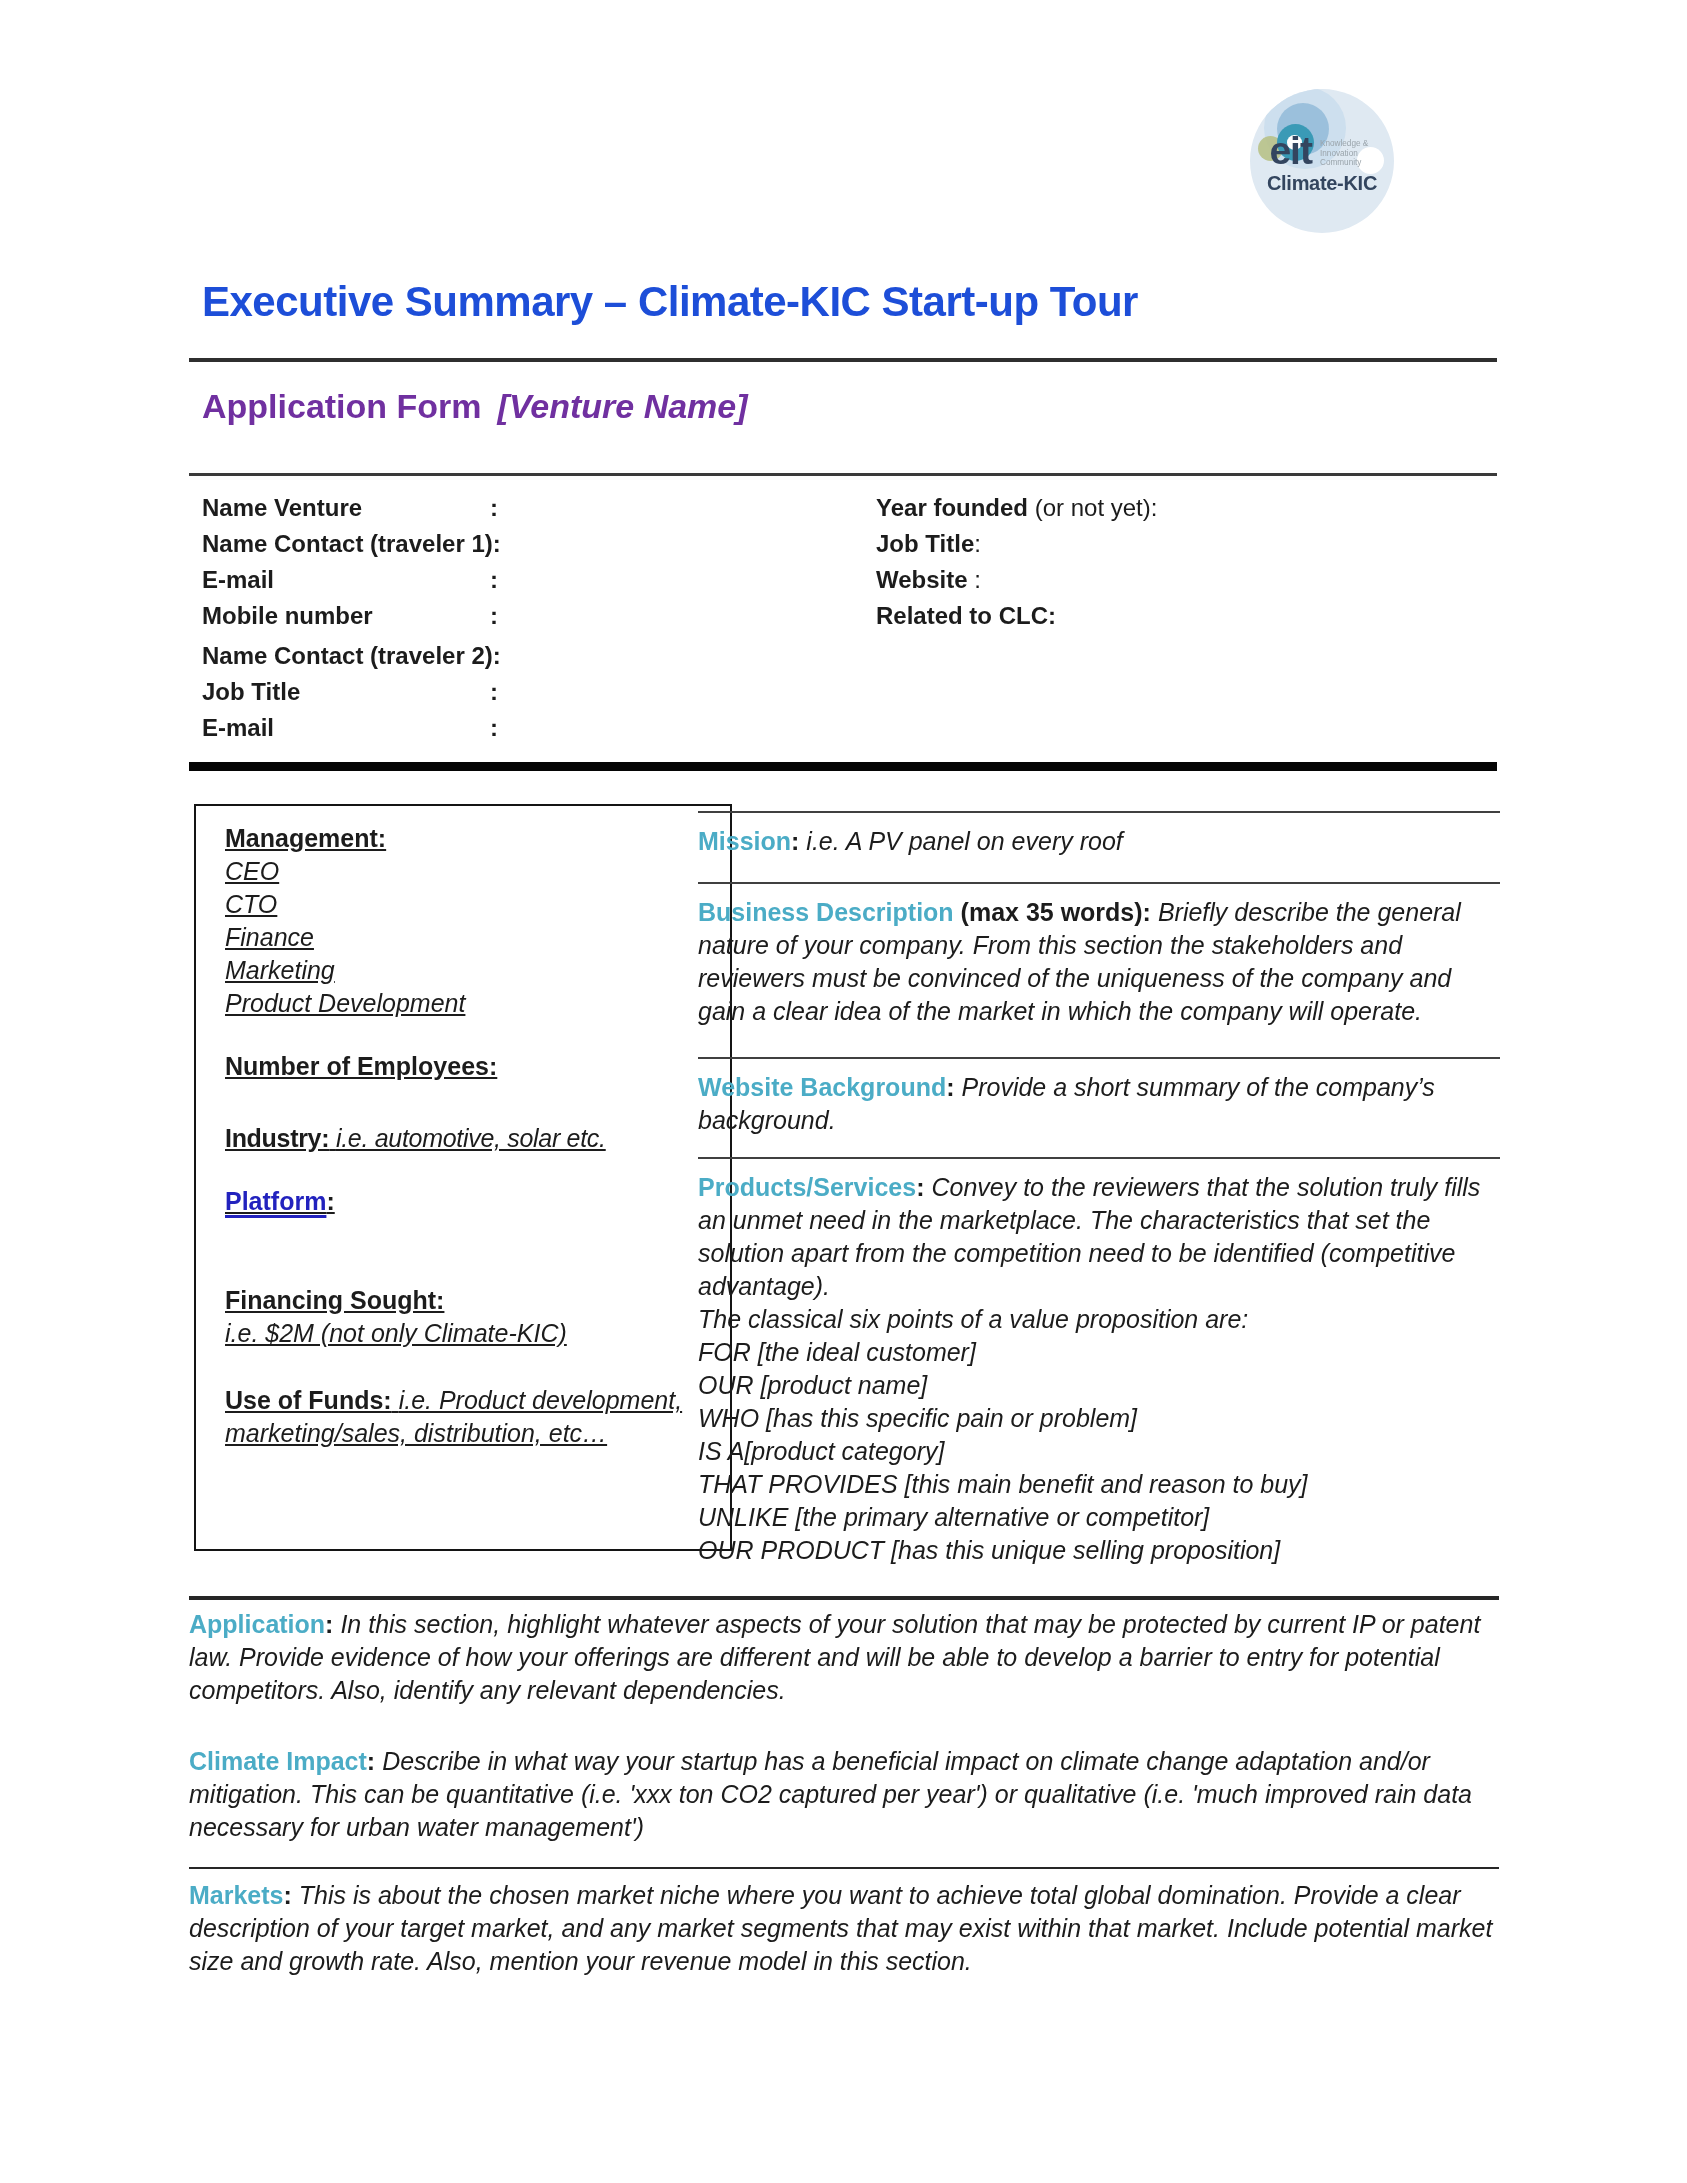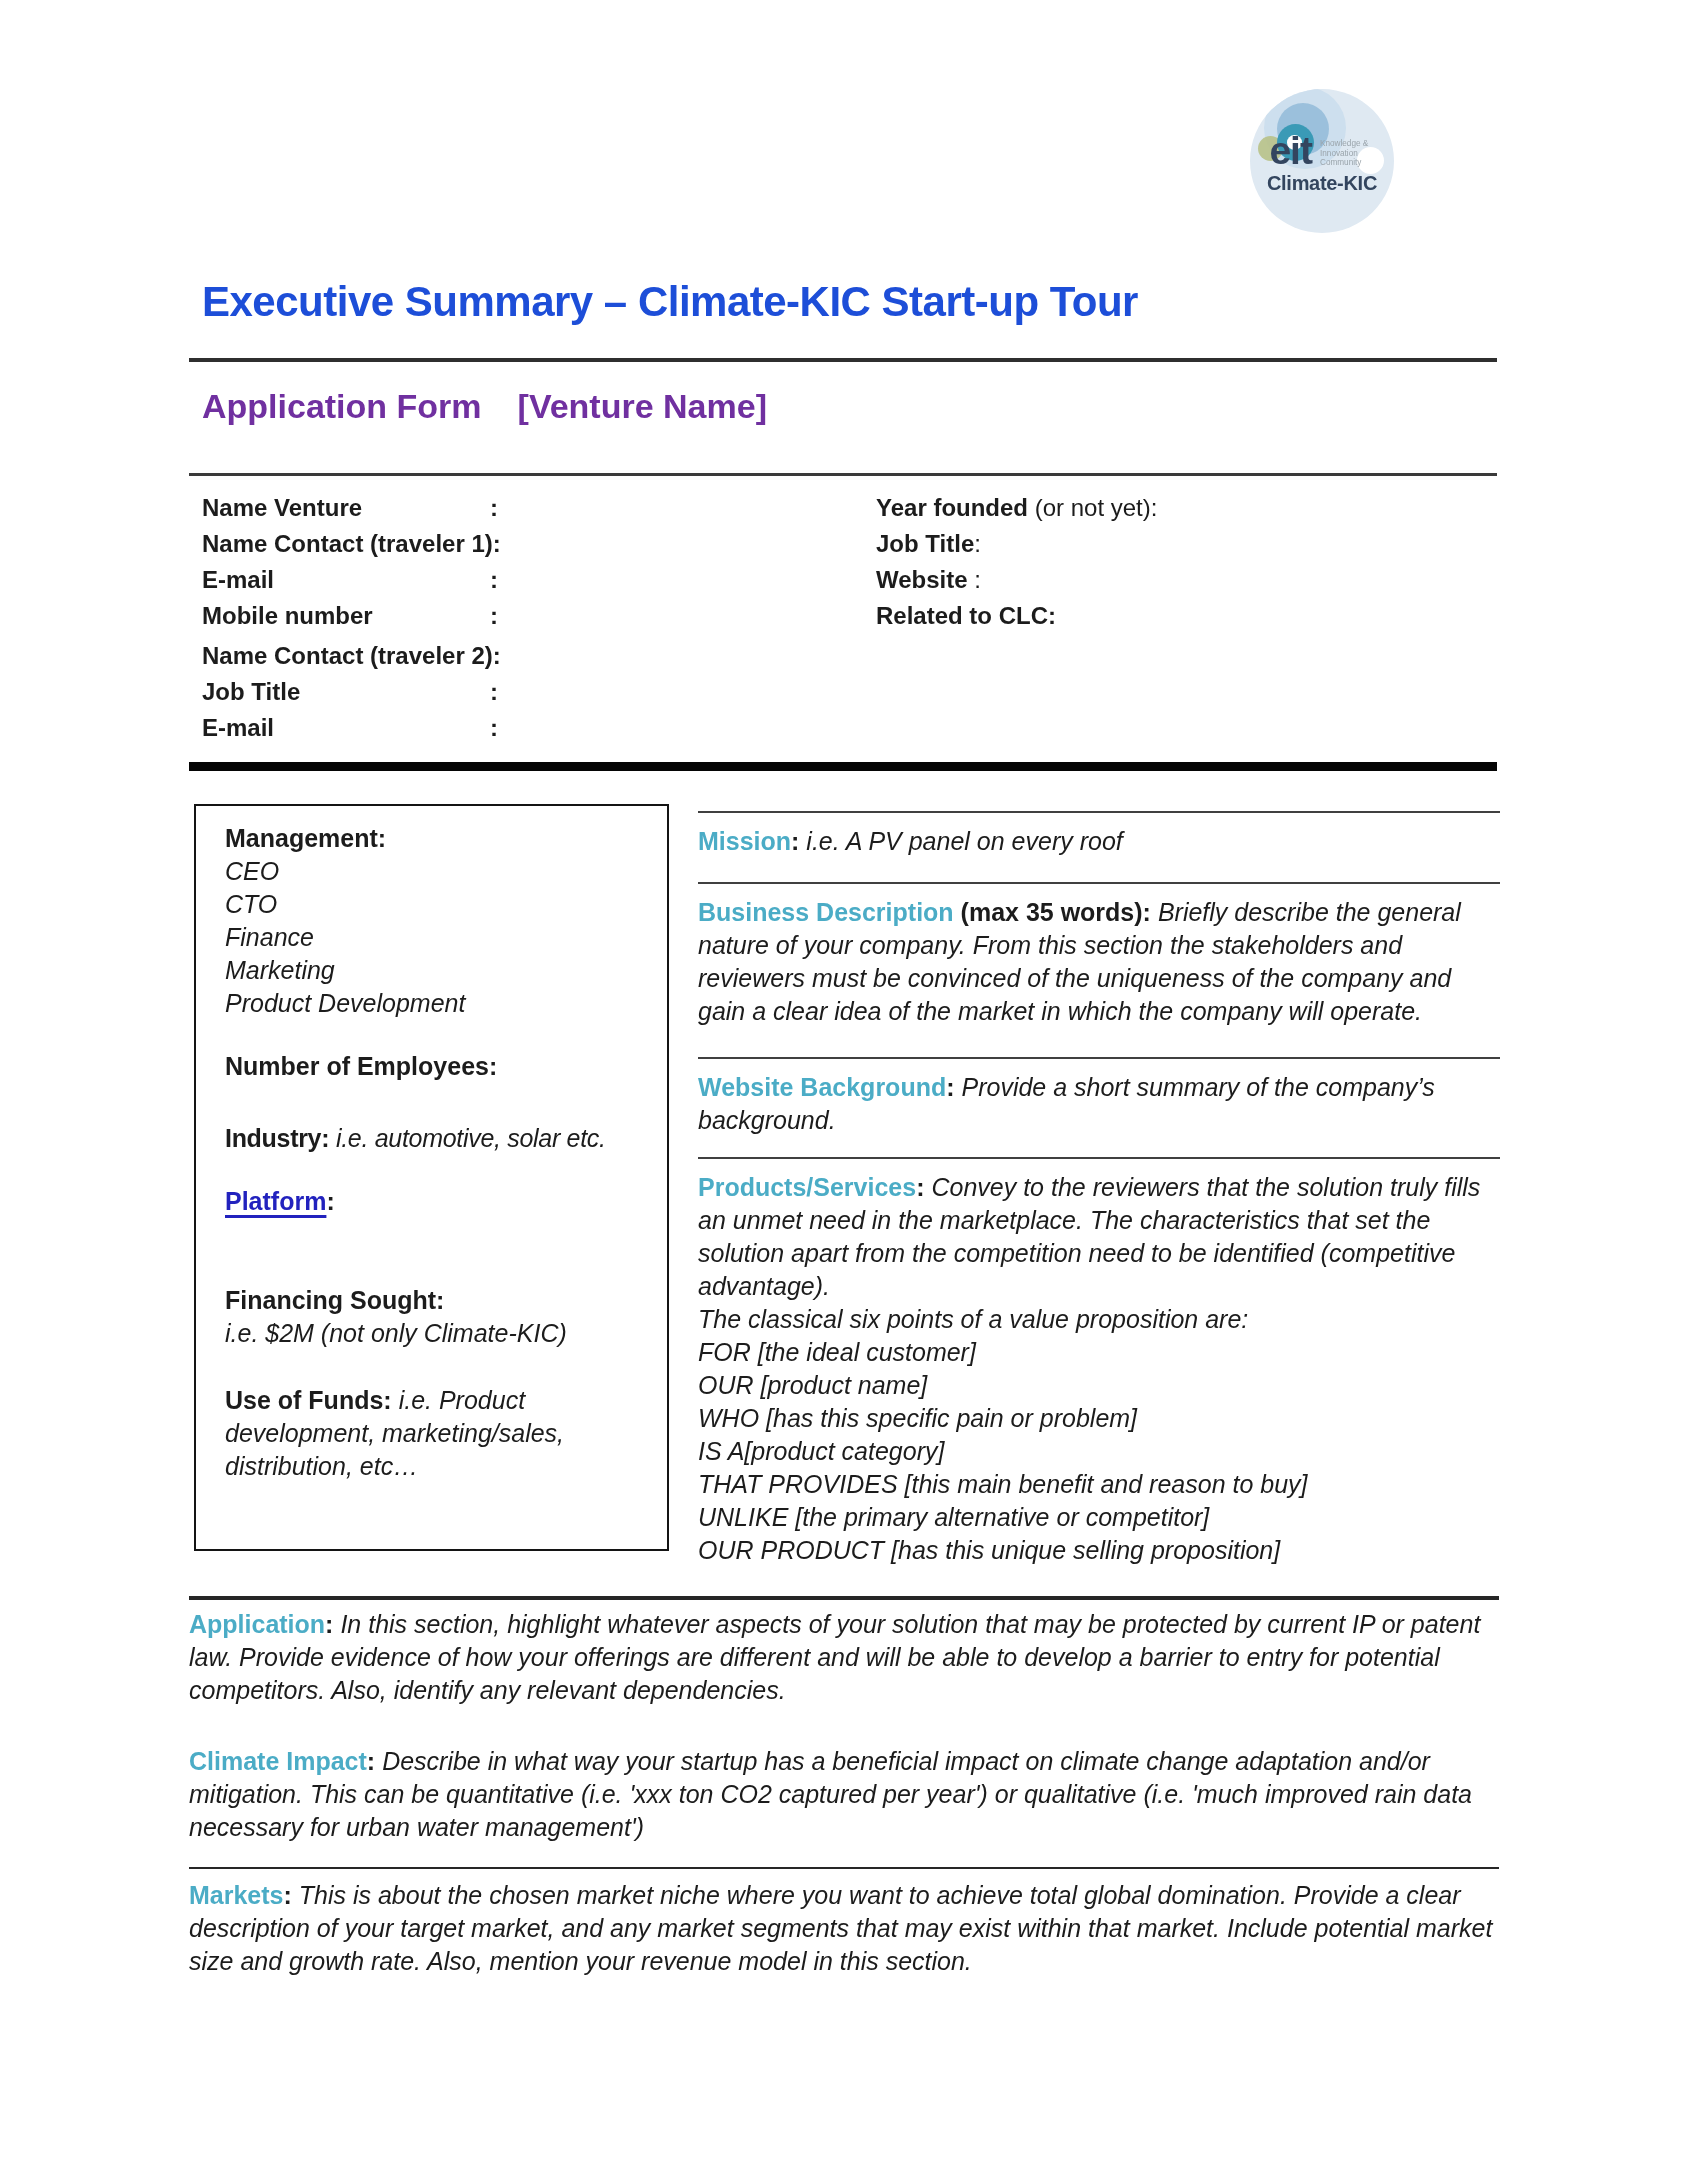--- a/index.html
+++ b/index.html
@@ -26,37 +26,37 @@
        color:#9aa4ab;}
   .brand{position:absolute;left:0;top:83px;width:100%;text-align:center;
        font-size:20px;font-weight:bold;color:#33455f;letter-spacing:-0.3px;}
 
   
   .page-title{left:202px;top:278px;font-size:42px;font-weight:bold;
        letter-spacing:-0.5px;}
   .rule{background:#2f2f2f;}
   .title-rule{left:189px;top:358px;width:1308px;height:3.9px;}
   .app-form{left:202px;top:387px;font-size:34px;font-weight:bold;}
-  .app-form .venture{margin-left:36px;}
+  .app-form .venture{font-style:italic;margin-left:16px;}
   .contact-rule{left:189px;top:473px;width:1308px;height:2.9px;background:#3a3a3a;}
   .thick-rule{left:189px;top:762px;width:1308px;height:8.7px;background:#050505;}
 
   
   .contact-col{font-size:24px;line-height:36px;}
   .contact-left{left:202px;top:490px;width:640px;}
   .contact-right{left:876px;top:490px;width:621px;}
   .crow{display:flex;font-weight:bold;}
   .crow .lbl{min-width:288px;}
   .cgap{height:3.9px;}
   .rrow{font-weight:bold;}
   .rrow .reg{font-weight:normal;}
 
   
-  .side-box{left:194px;top:804px;width:475px;height:747px;box-sizing:border-box;
-      border:2.9px solid #141414;padding:15.5px 13.6px 0 29px;font-size:25px;}
+  .side-box{left:194px;top:804px;width:538px;height:747px;box-sizing:border-box;
+      border:2.9px solid #141414;padding:15.5px 13.6px 0 29px;font-size:25px;text-decoration:underline;}
   .side-box .row{line-height:33px;}
   .bold{font-weight:bold;}
   .it{font-style:italic;}
   .sp31{height:30px;}.sp40{height:39px;}.sp68{height:66px;}.sp35{height:34px;}
   .nowrap{white-space:nowrap;letter-spacing:-0.3px;}
   .platform{color:#2222be;font-weight:bold;text-decoration:underline;
       text-decoration-thickness:2.9px;text-underline-offset:4.9px;}
   .funds{line-height:34px;}
 
   

